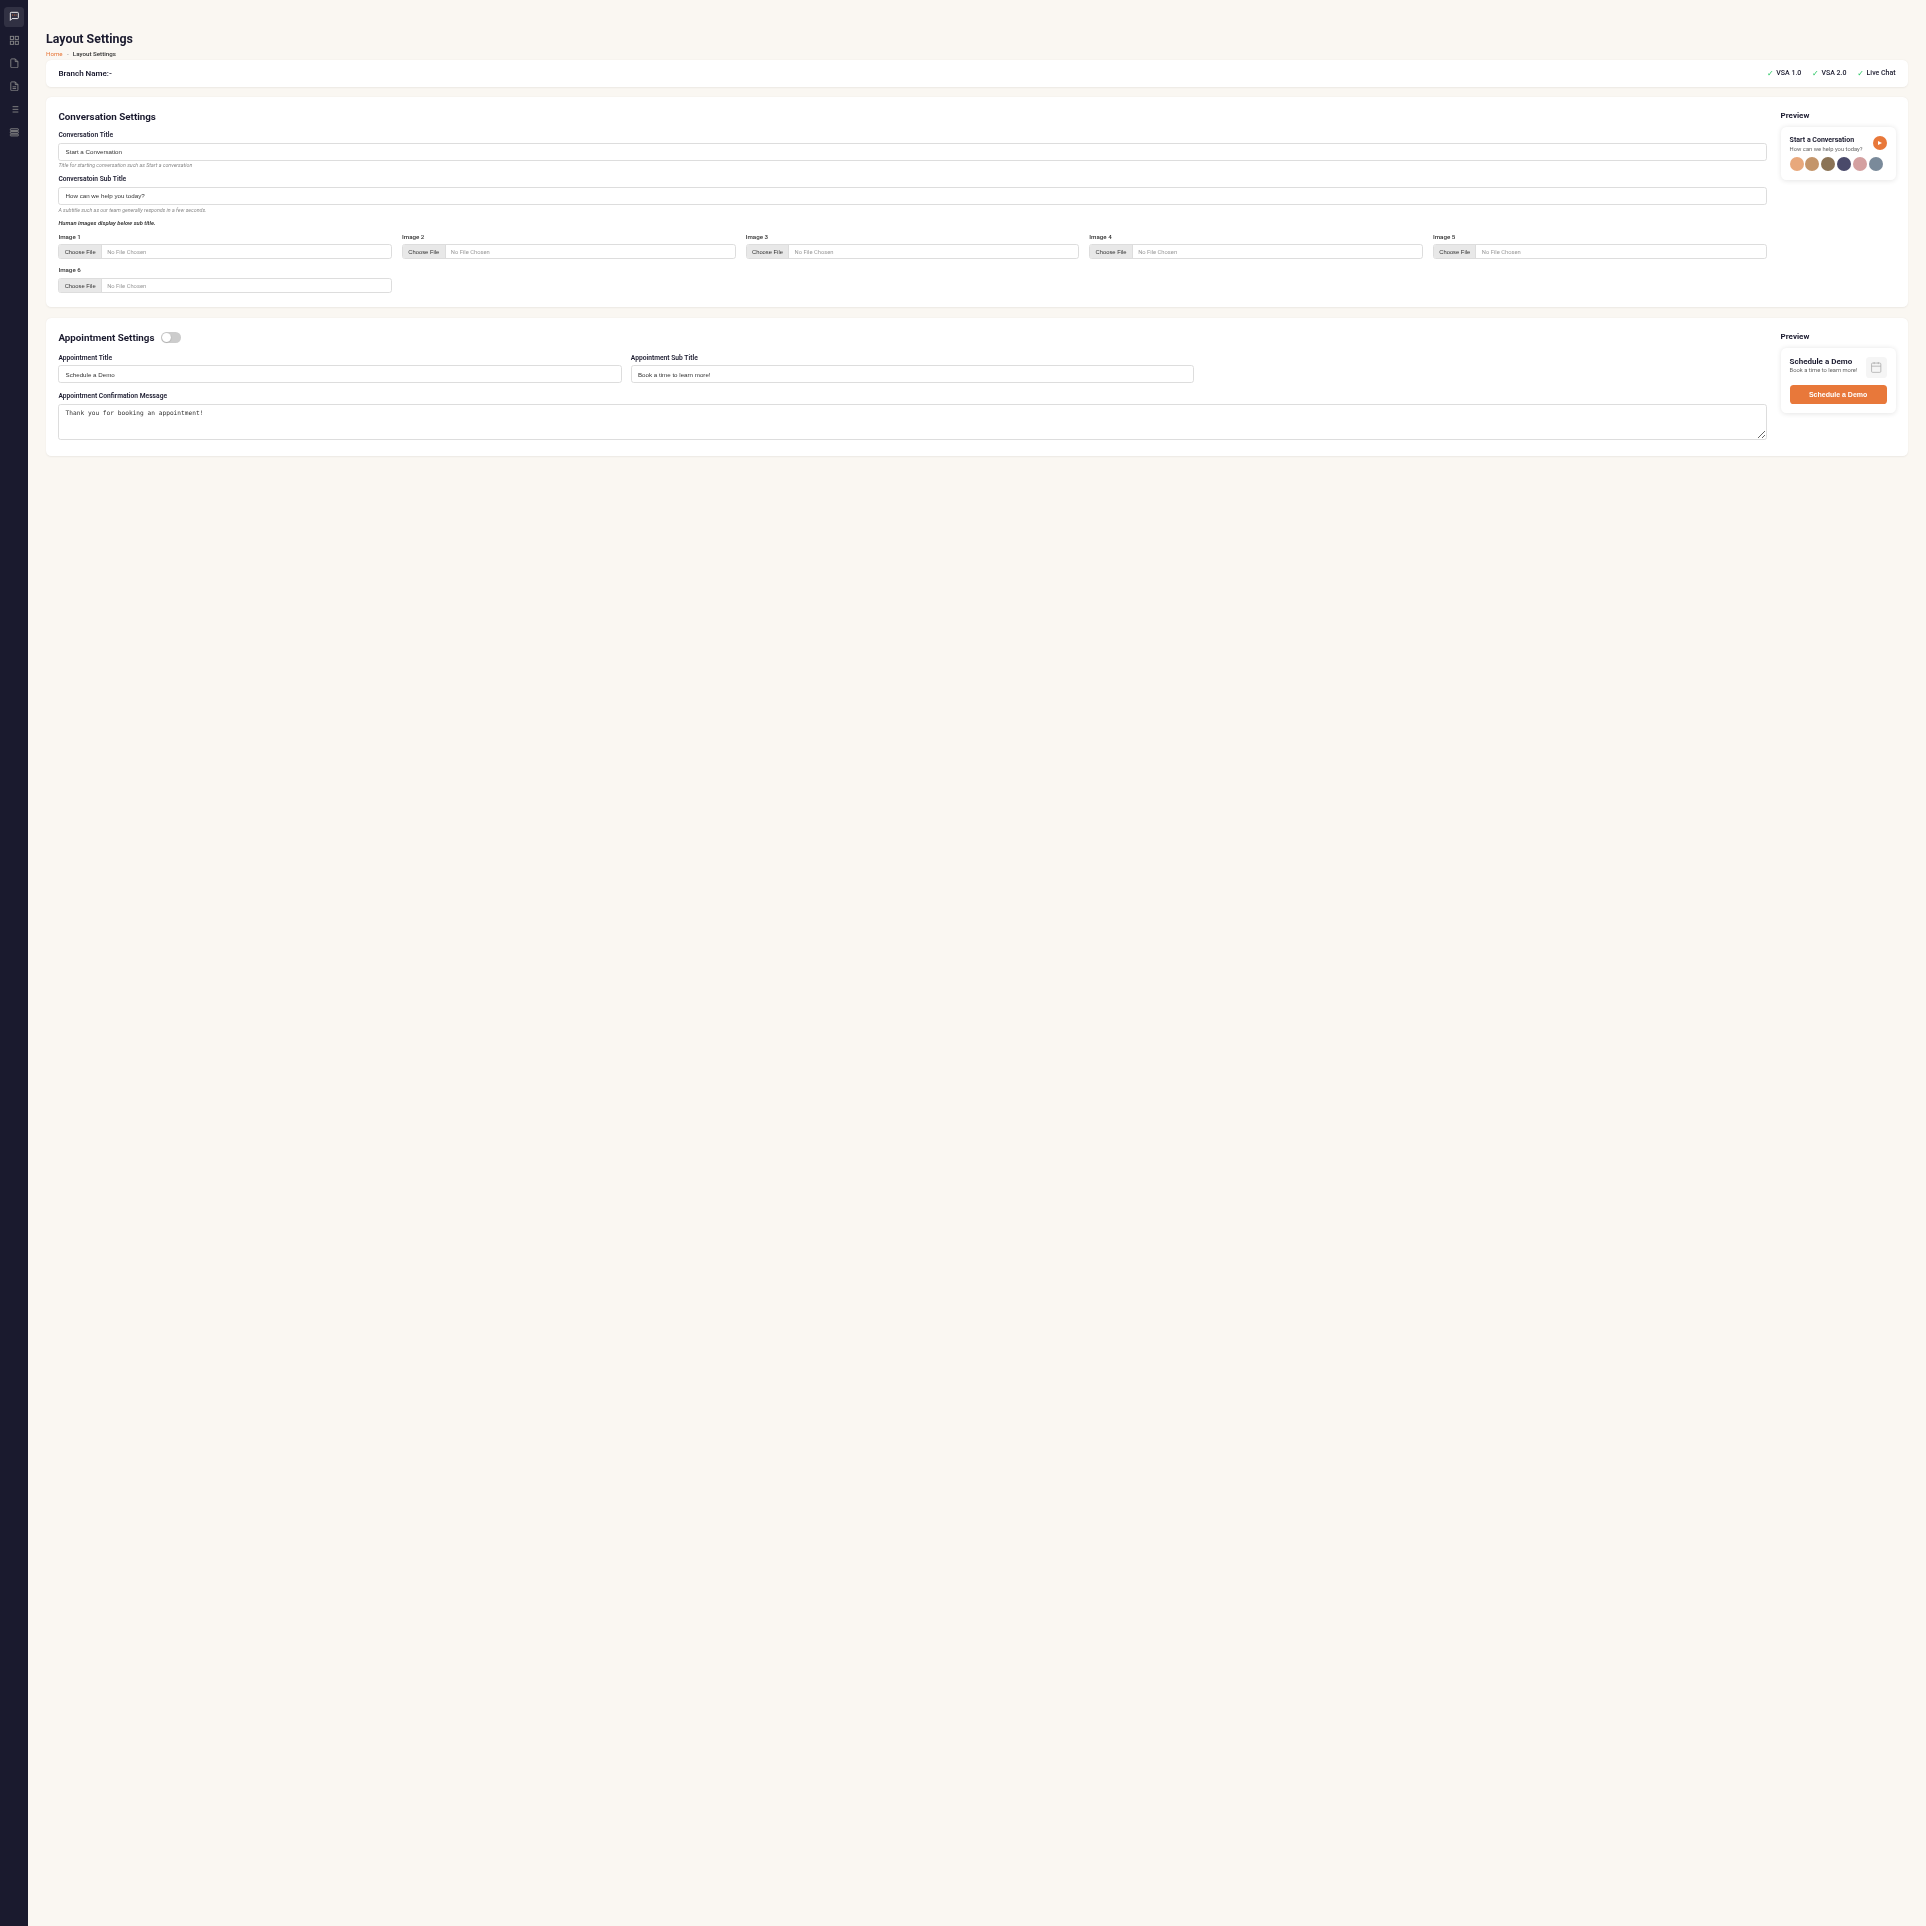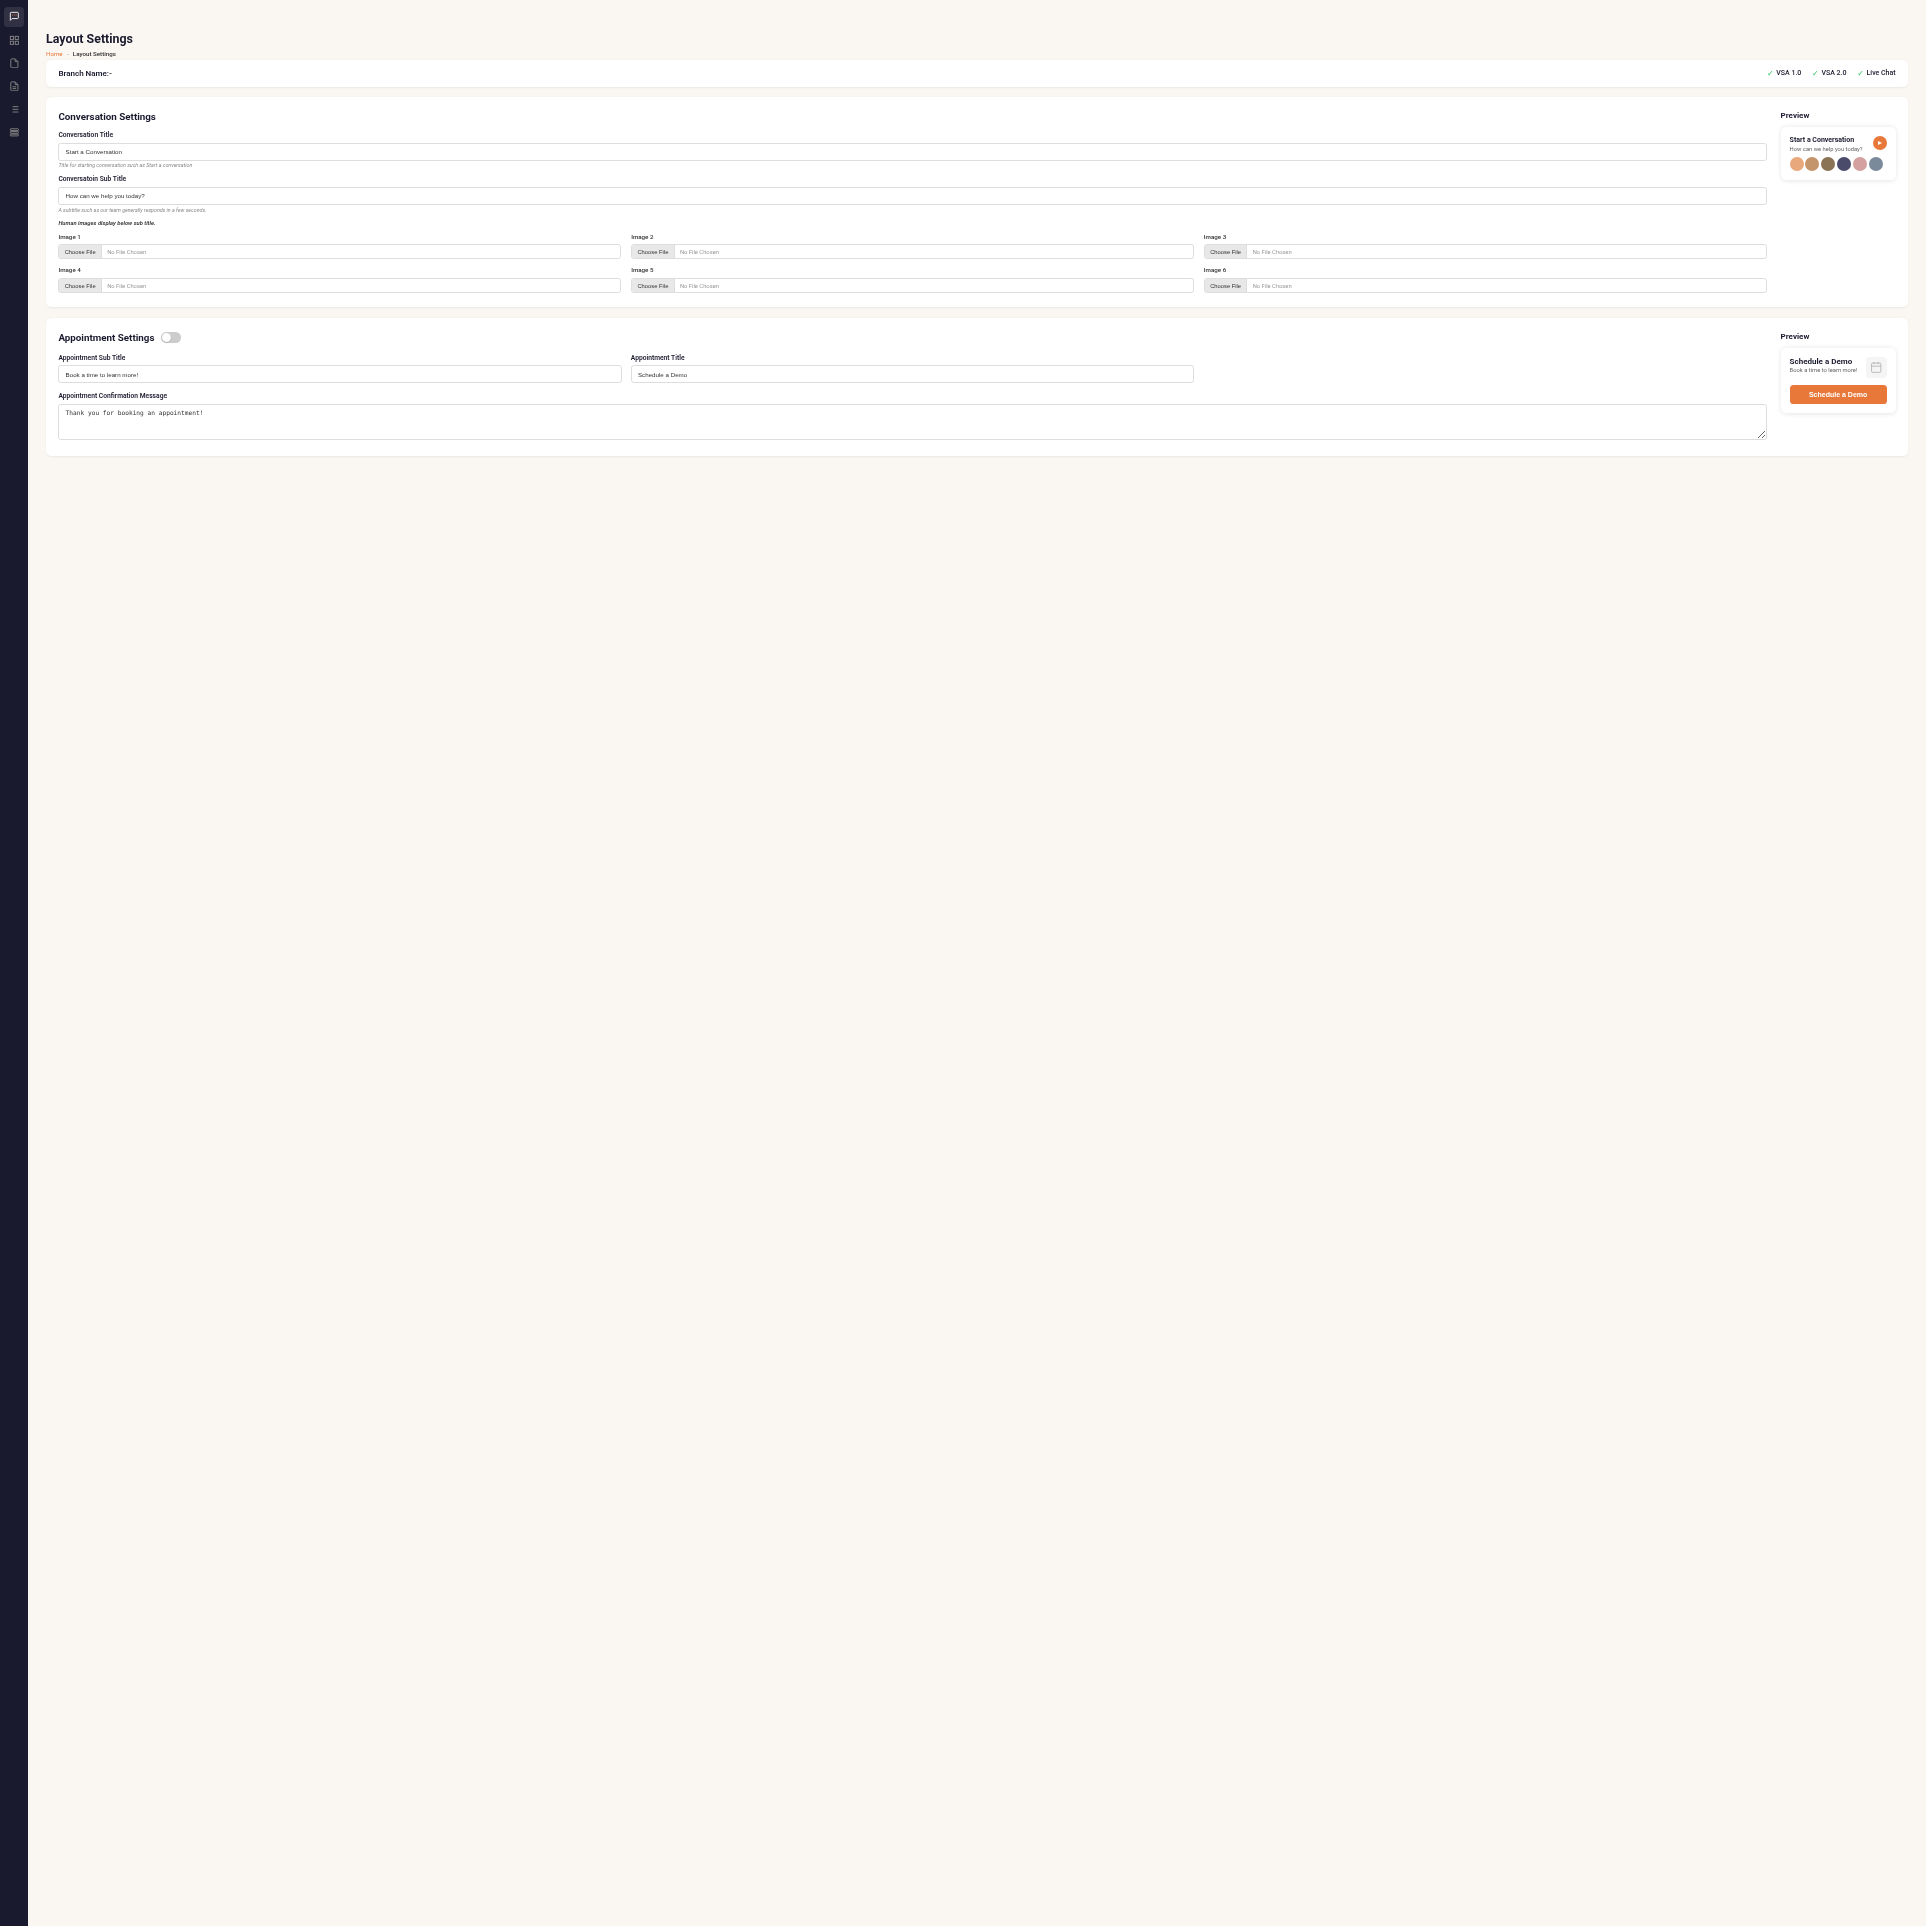--- a/index.html
+++ b/index.html
@@ -164,21 +164,21 @@
       font-size: 5.8px;
       font-style: italic;
       font-weight: 600;
       color: #333;
       margin-bottom: 7px;
     }
 
     
     .image-grid {
       display: grid;
-      grid-template-columns: repeat(3, 1fr);
+      grid-template-columns: repeat(5, 1fr);
       gap: 7px 10px;
     }
     .image-field {
       display: flex;
       flex-direction: column;
       gap: 3.6px;
     }
     .image-field-label {
       font-size: 6.2px;
       color: #333;
@@ -550,26 +550,26 @@
       <div class="section-main">
         
         <div class="section-title-row">
           <h2 class="section-title" style="margin-bottom:0">Appointment Settings</h2>
           <div class="toggle"></div>
         </div>
 
         
         <div class="appt-fields-row">
           <div>
+            <div class="field-label">Appointment Title</div>
+            <input type="text" class="text-input" value="Schedule a Demo" style="">
+          </div>
+          <div>
             <div class="field-label">Appointment Sub Title</div>
             <input type="text" class="text-input" value="Book a time to learn more!" style="">
-          </div>
-          <div>
-            <div class="field-label">Appointment Title</div>
-            <input type="text" class="text-input" value="Schedule a Demo" style="">
           </div>
         </div>
 
         
         <div class="field-label">Appointment Confirmation Message</div>
         <textarea class="textarea-input" style="">Thank you for booking an appointment!</textarea>
       </div>
 
       <div class="section-preview">
         <h3 class="preview-title">Preview</h3>

